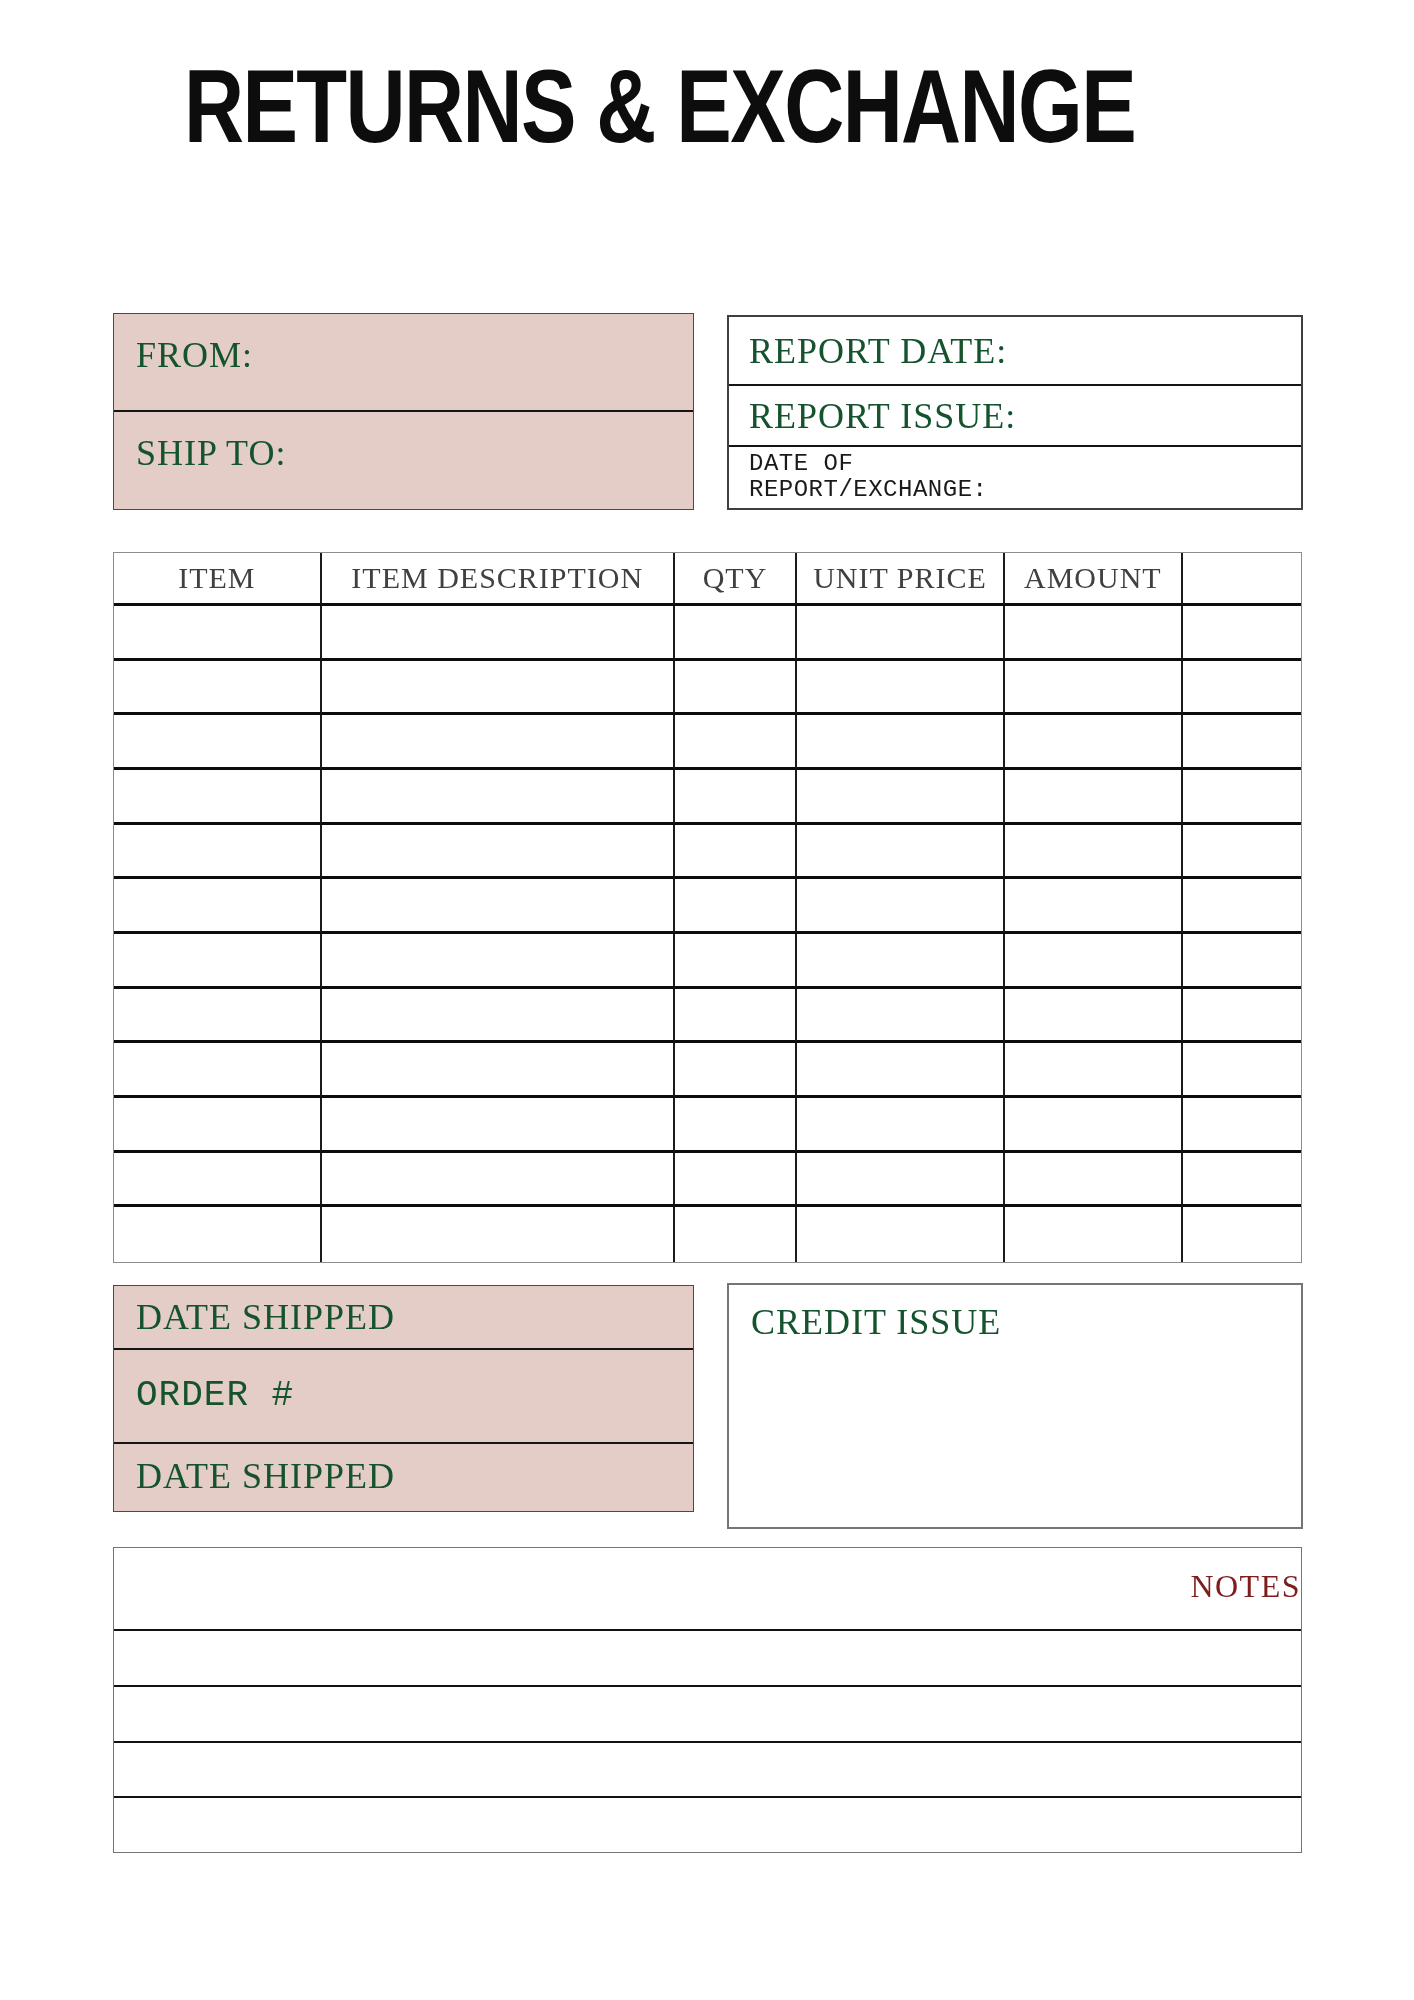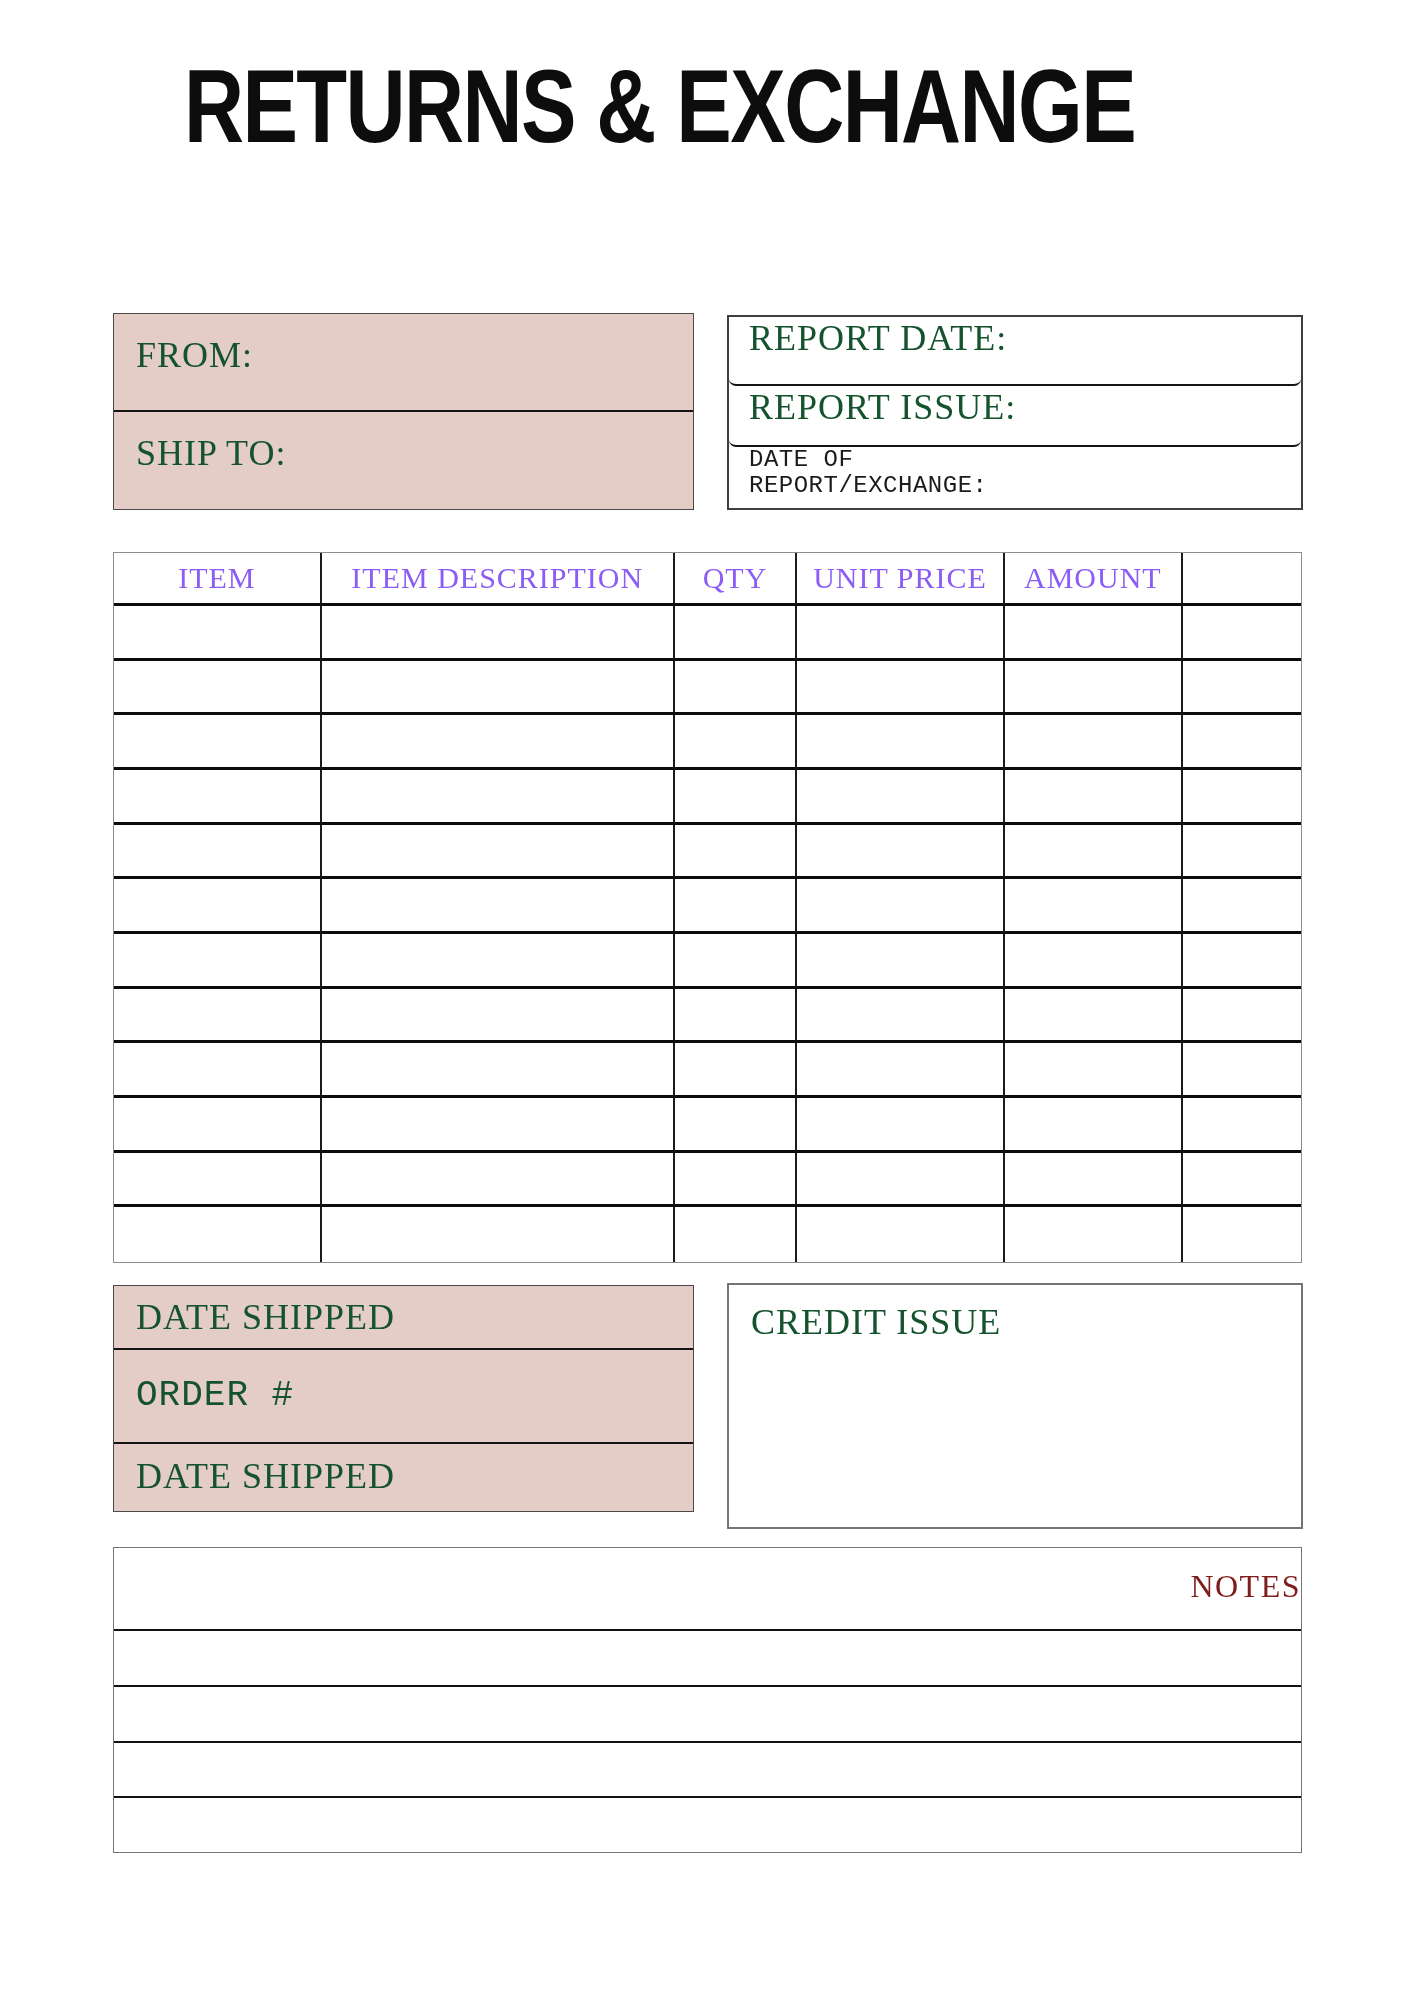--- a/index.html
+++ b/index.html
@@ -36,36 +36,36 @@
     border:1.5px solid #4a4a4a;
   }
   #shipping-box .prow { padding:20px 0 0 22px; }
   #shipping-box .prow.first { height:98px; border-bottom:2.5px solid #141414; }
   
   #report-box {
     position:absolute; left:727px; top:315px; width:576px; height:195px;
     background:#ffffff;
     border:2px solid #3f3f3f;
   }
-  .rrow { display:flex; flex-direction:column; justify-content:flex-start; padding-left:20px;border-radius:7px; }
+  .rrow { display:flex; flex-direction:column; justify-content:center; padding-left:20px; }
   #report-row-1 { height:69px; border-bottom:2.5px solid #141414; }
   #report-row-2 { height:61px; border-bottom:2.5px solid #141414; }
   #report-row-3 { height:60px; }
   
   #items-grid {
     position:absolute; left:113px; top:552px; width:1189px; height:711px;
     display:grid;
     grid-template-columns:17.5% 29.75% 10.3% 17.5% 15% 9.95%;
     grid-template-rows:53px repeat(12, 1fr);
     border:1.5px solid #8c8c8c;
     background:#ffffff;
   }
   #items-grid .th {
     display:flex; align-items:center; justify-content:center;
-    font-size:30px; letter-spacing:1px; color:#8b5cf6;
+    font-size:30px; letter-spacing:1px; color:#404040;
     border-right:2px solid #1b1b1b;
     border-bottom:3px solid #0c0c0c;
   }
   #items-grid .td {
     border-right:2px solid #1b1b1b;
     border-bottom:3px solid #0c0c0c;
   }
   #items-grid .lastcol { border-right:none; }
   #items-grid .lastrow { border-bottom:none; }
   

